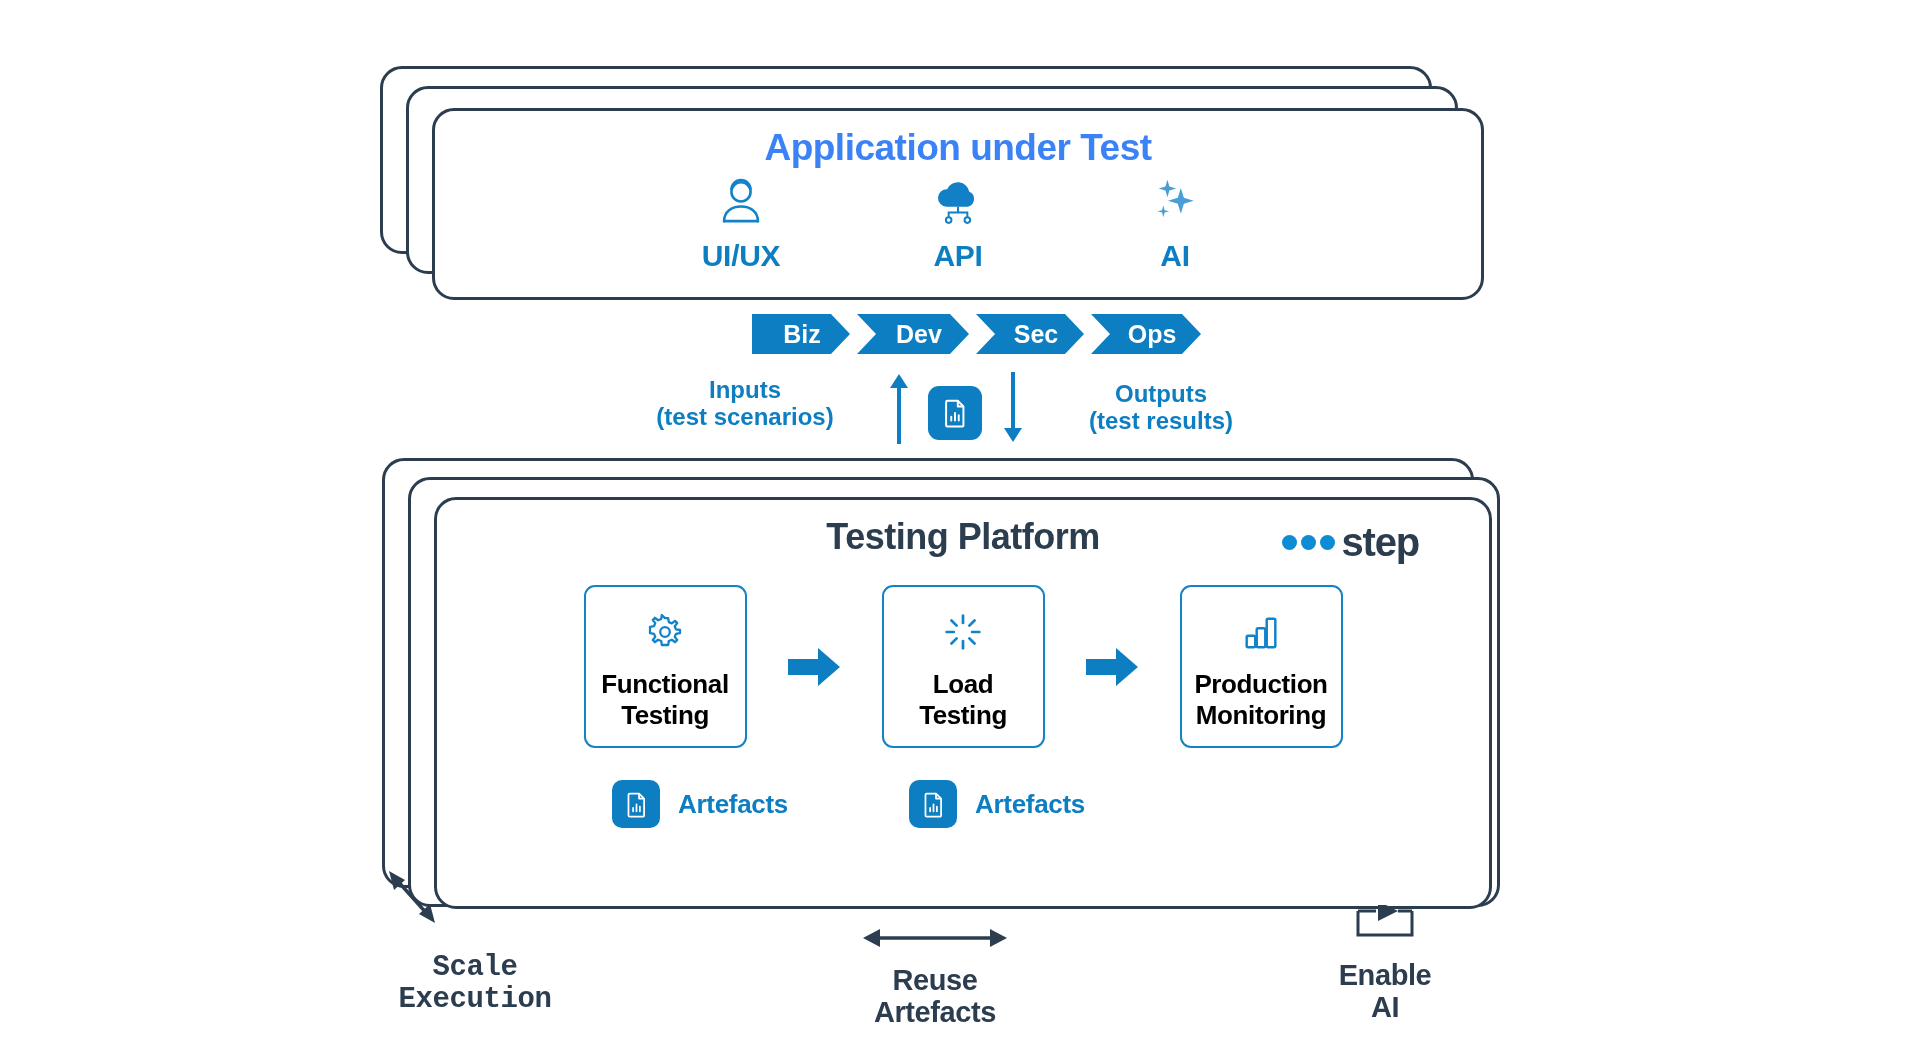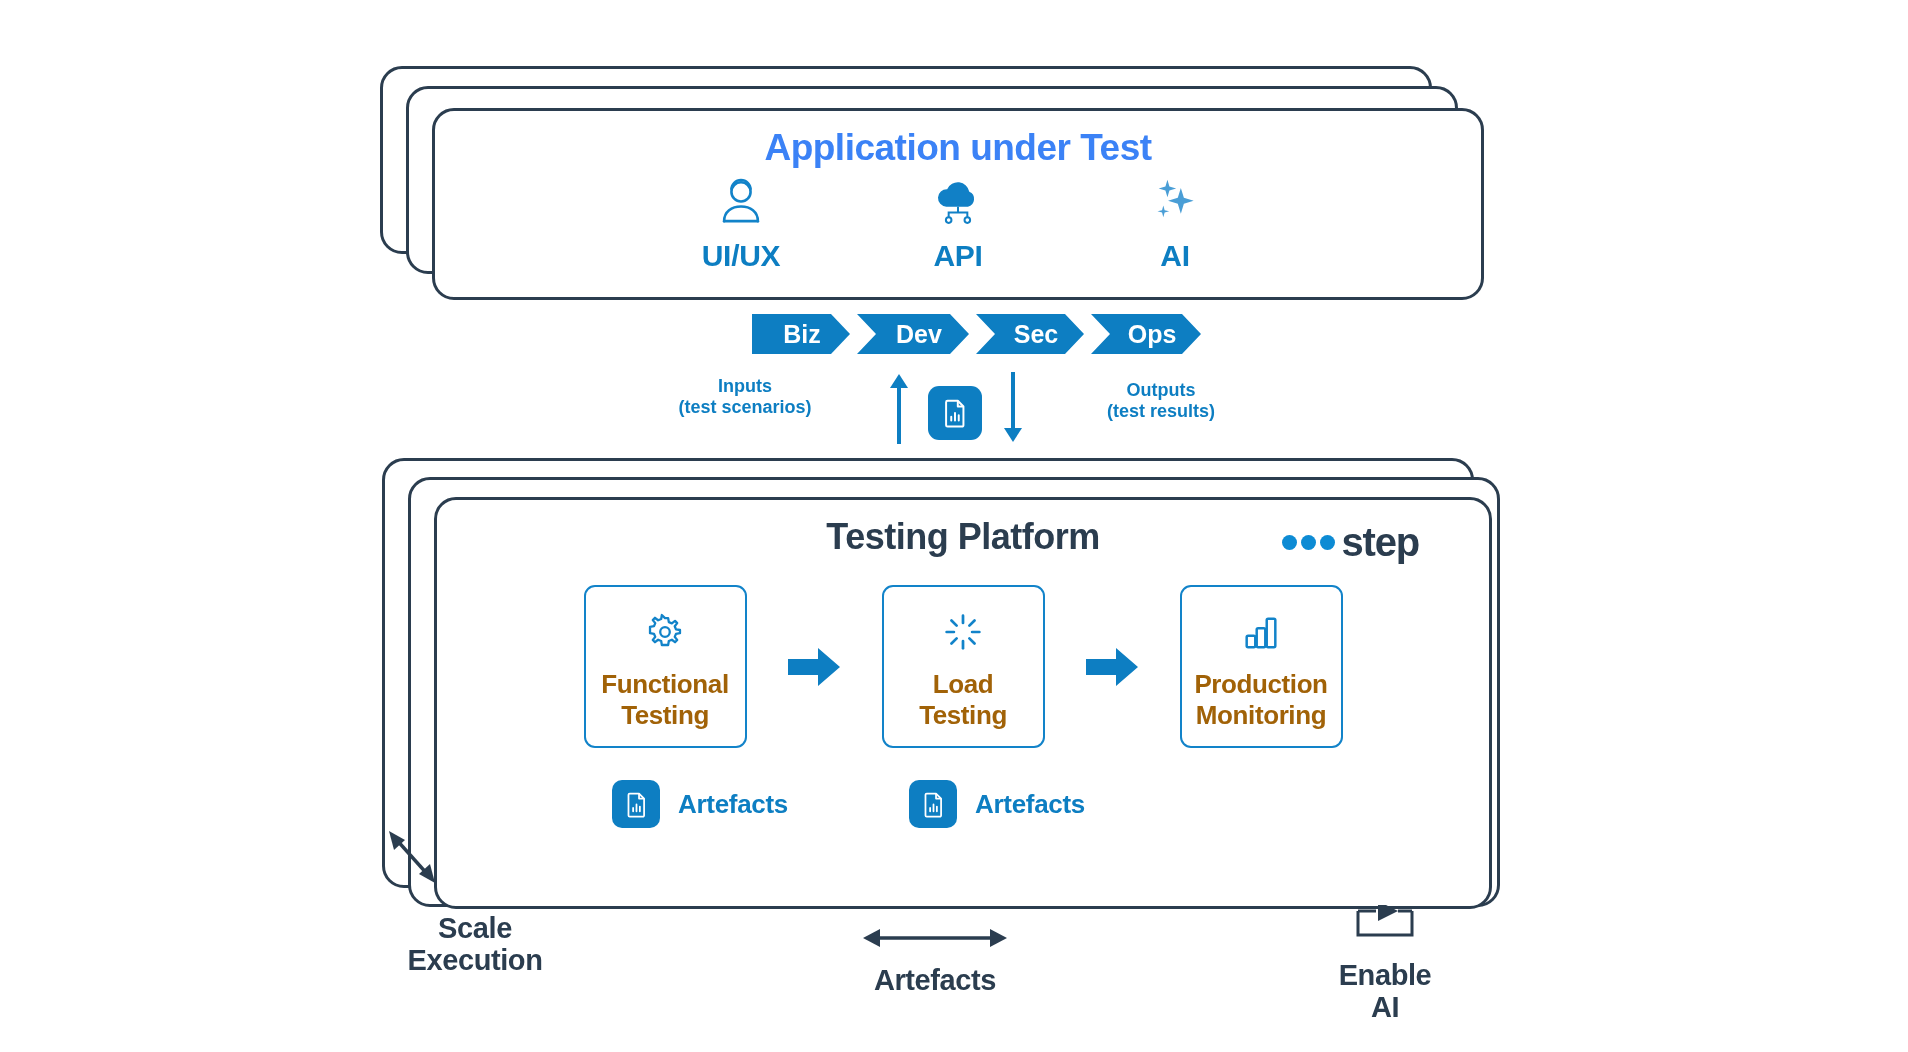--- a/index.html
+++ b/index.html
@@ -98,21 +98,21 @@
   }
   .chev:not(:first-child) {
     padding-left: 26px;
     clip-path: polygon(0 0, calc(100% - 19px) 0, 100% 50%, calc(100% - 19px) 100%, 0 100%, 19px 50%);
   }
 
   
   #io-row { position: absolute; left: 0; top: 370px; width: 1908px; height: 90px; z-index: 6; }
   .io-text {
     position: absolute;
-    font-size: 18px;
+    font-size: 24px;
     font-weight: bold;
     color: #0d7ec2;
     line-height: 1.14;
     text-align: center;
   }
   #io-inputs  { left: 630px; top: 6px;  width: 230px; }
   #io-outputs { left: 1046px; top: 10px; width: 230px; }
   #io-arrow-up   { left: 886px; top: 2px; }
   #io-arrow-down { left: 1000px; top: 2px; }
   #io-doc {
@@ -174,21 +174,21 @@
     flex-direction: column;
     align-items: center;
     justify-content: flex-start;
     padding-top: 22px;
   }
   .phase-icon { height: 46px; display: flex; align-items: center; justify-content: center; }
   .phase-label {
     margin-top: 14px;
     font-size: 26px;
     font-weight: bold;
-    color: #a16207;
+    color: #000000;
     text-align: center;
     line-height: 1.18;
     letter-spacing: -0.4px;
   }
   .phase-gap {
     width: 135px;
     display: flex;
     align-items: center;
     justify-content: center;
   }
@@ -228,21 +228,21 @@
   }
   .annot-glyph { height: 58px; display: flex; align-items: flex-end; justify-content: center; }
   .annot-label {
     font-size: 29px;
     font-weight: bold;
     color: #2b3d4f;
     line-height: 1.12;
     letter-spacing: -0.4px;
     margin-top: 6px;
   }
-  #annot-scale  { left: 350px;  top: 848px; width: 250px; }
+  #annot-scale  { left: 350px;  top: 888px; width: 250px; font-family: Liberation Mono, monospace; }
   #annot-reuse  { left: 810px;  top: 900px; width: 250px; }
   #annot-enable { left: 1270px; top: 895px; width: 230px; }
 </style>
 </head>
 <body>
 
 <div id="stage">
 
   <div class="card-shell card-back" id="aut-back"></div>
   <div class="card-shell card-mid" id="aut-mid"></div>
@@ -465,20 +465,21 @@
 
   <div class="annot" id="annot-reuse">
     <div class="annot-glyph">
       <svg width="150" height="28" viewBox="0 0 150 28" style="margin-bottom:6px;">
         <path d="M16 14 H134" stroke="#2b3d4f" stroke-width="3.4" fill="none"></path>
         <path d="M3 14 L20 5 L20 23 Z" fill="#2b3d4f"></path>
         <path d="M147 14 L130 5 L130 23 Z" fill="#2b3d4f"></path>
       </svg>
     </div>
     <div class="annot-label">
+      <div>Reuse</div>
       <div>Artefacts</div>
     </div>
   </div>
 
   <div class="annot" id="annot-enable">
     <div class="annot-glyph">
       <svg width="78" height="44" viewBox="0 0 78 44" style="margin-bottom:4px;">
         <path d="M12 6 H30 M52 6 H66 M12 6 V30 H66 V6" stroke="#2b3d4f" stroke-width="3" fill="none"></path>
         <path d="M52 6 L32 -4 L32 16 Z" fill="#2b3d4f"></path>
       </svg>

